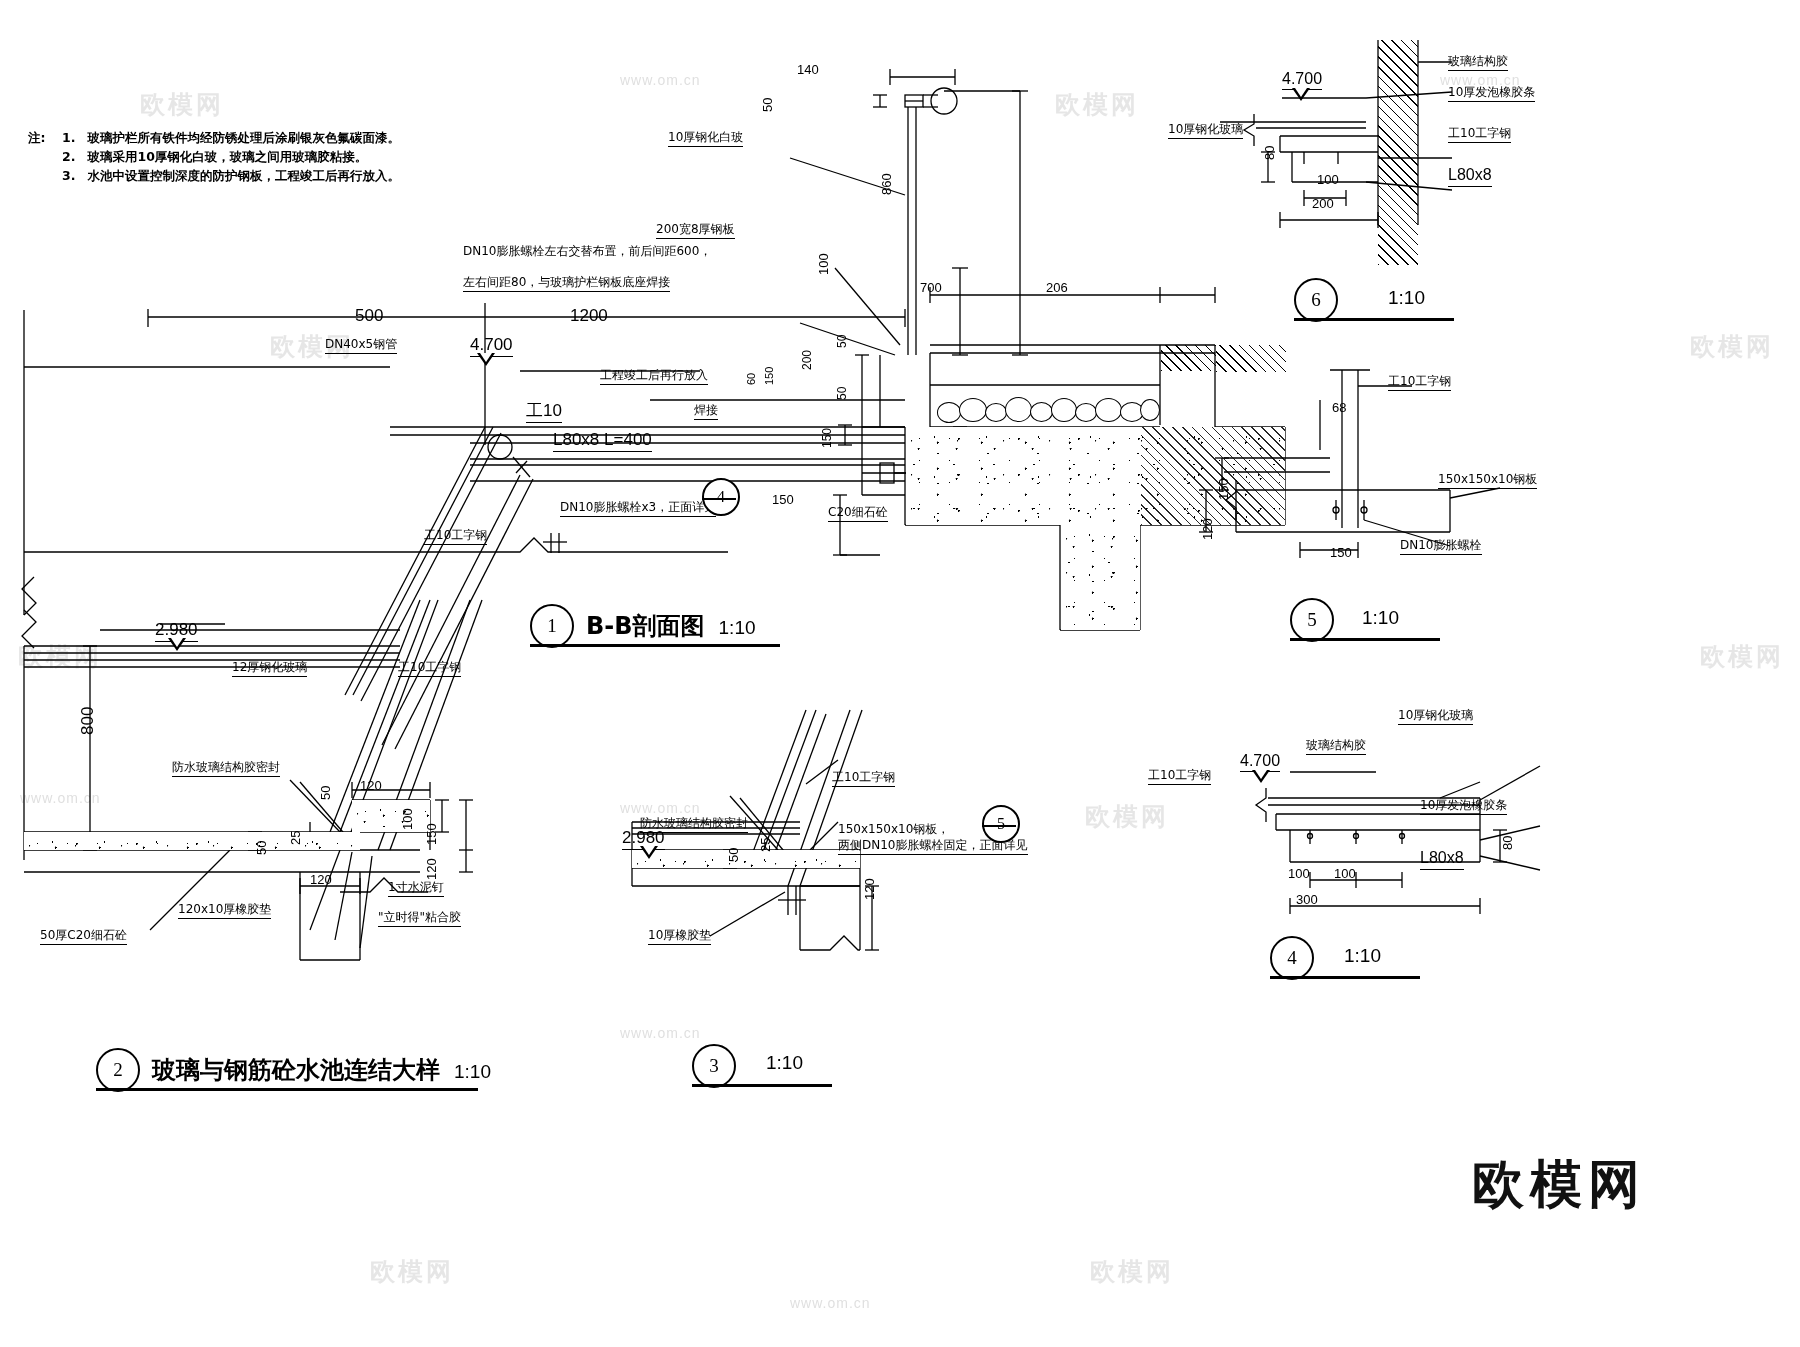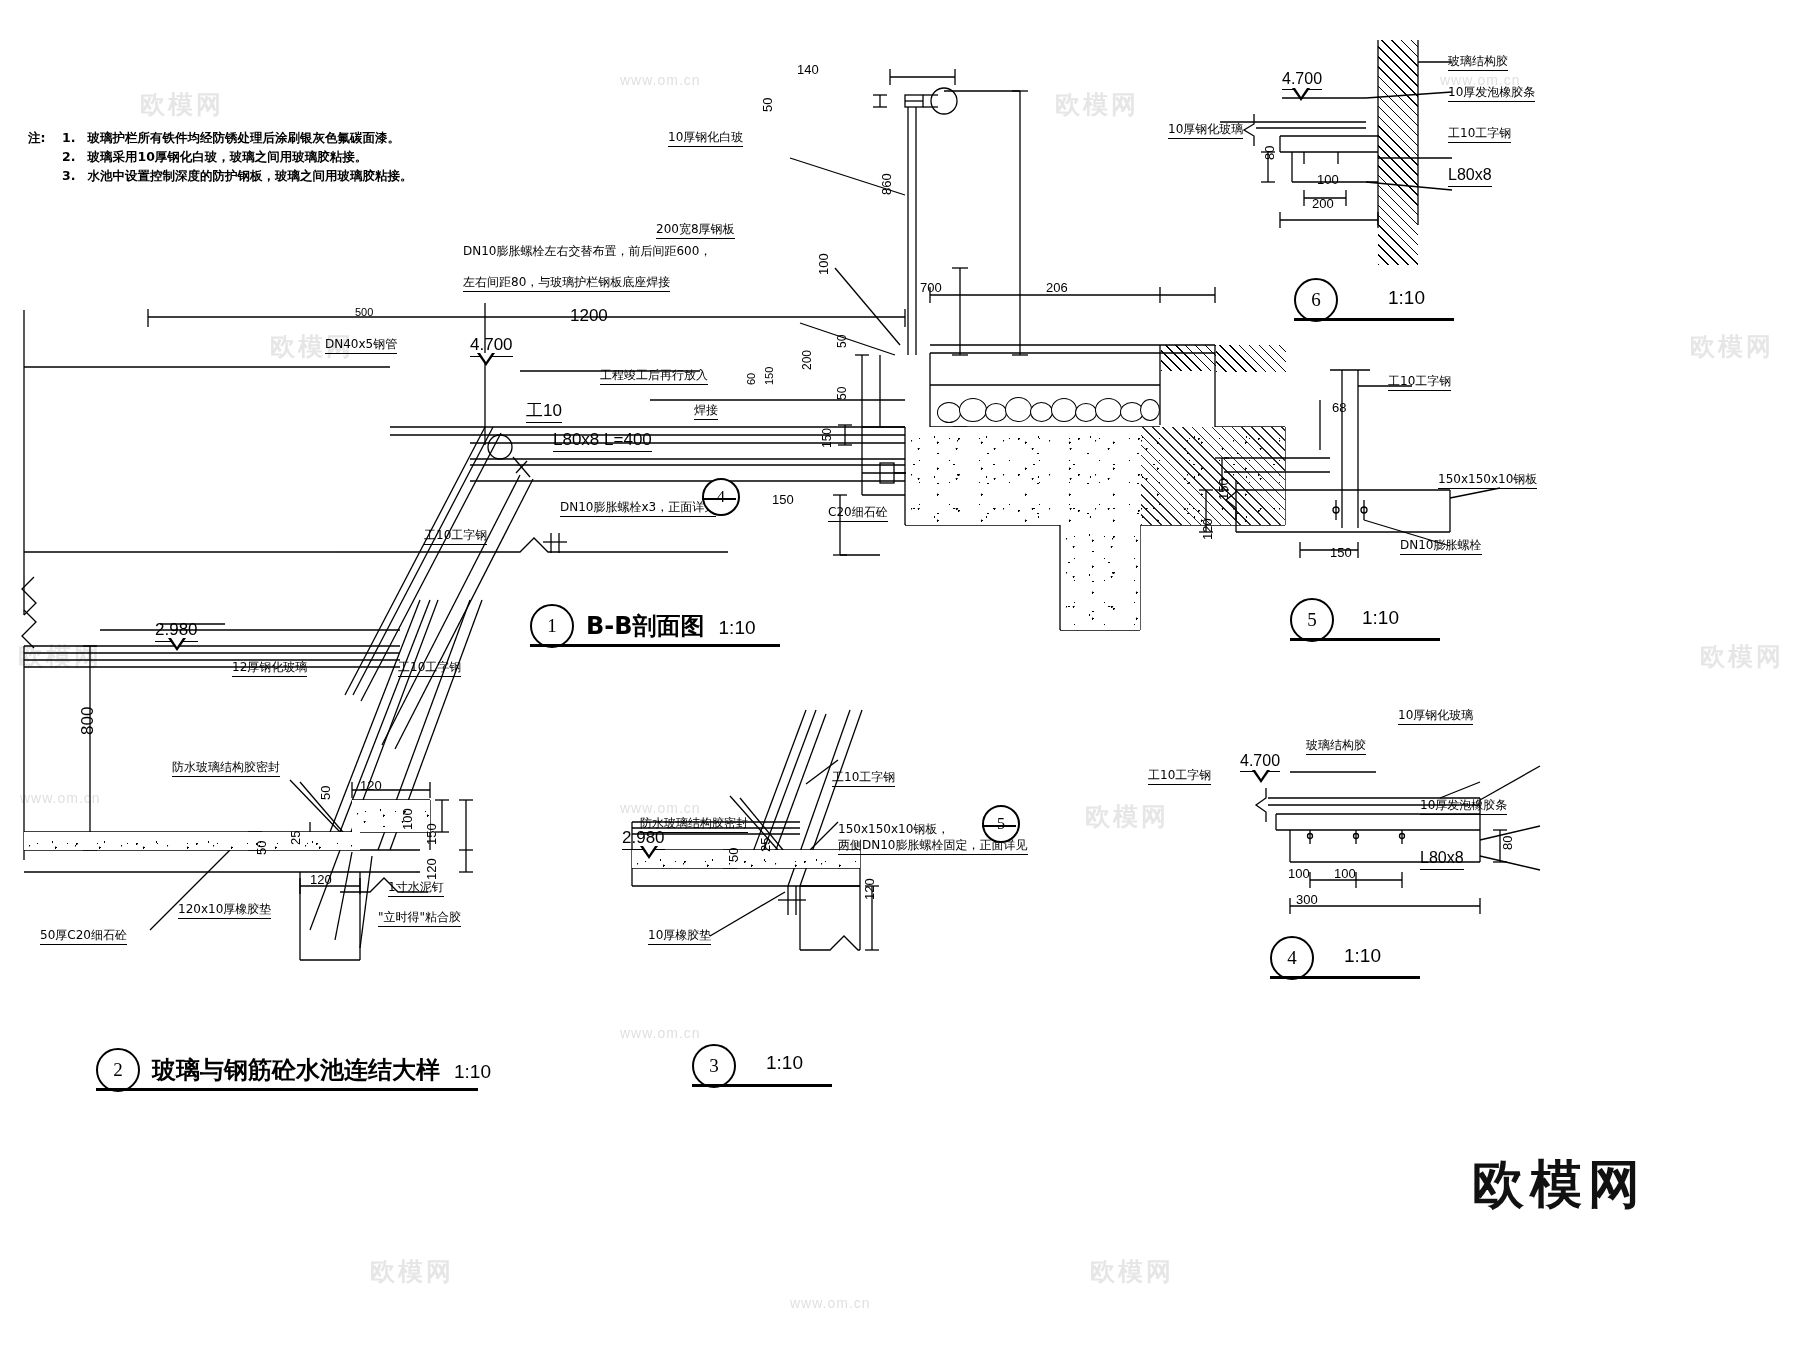--- a/index.html
+++ b/index.html
@@ -79,21 +79,21 @@
         <div style="display:flex;gap:12px;">
           <span>1.</span>
           <span>玻璃护栏所有铁件均经防锈处理后涂刷银灰色氟碳面漆。</span>
         </div>
         <div style="display:flex;gap:12px;">
           <span>2.</span>
           <span>玻璃采用10厚钢化白玻，玻璃之间用玻璃胶粘接。</span>
         </div>
         <div style="display:flex;gap:12px;">
           <span>3.</span>
-          <span>水池中设置控制深度的防护钢板，玻璃之间用玻璃胶粘接。</span>
+          <span>水池中设置控制深度的防护钢板，工程竣工后再行放入。</span>
         </div>
       </div>
     </div>
   </div>
 
   <svg width="1250" height="720" style="left:0;top:55px;">
     <g stroke="#000" fill="none" stroke-width="1.3">
 
       <rect x="905" y="40" width="18" height="12"></rect>
       <line x1="905" y1="46" x2="923" y2="46"></line>
@@ -254,21 +254,21 @@
   <div class="lbl cn ul" style="left:552px;top:500px;margin-left:8px;">DN10膨胀螺栓x3，正面详见</div>
   <div class="bubble sm" style="left:702px;top:478px;">4</div>
   <div class="ln h2" style="left:702px;top:498px;width:34px;"></div>
   <div class="lbl cn ul" style="left:424px;top:528px;">工10工字钢</div>
   <div class="lbl cn ul" style="left:828px;top:505px;">C20细石砼</div>
 
   <div class="dim" style="left:797px;top:62px;text-align:right;">140</div>
   <div class="dimv" style="left:760px;top:112px;">50</div>
   <div class="dimv" style="left:879px;top:195px;">860</div>
   <div class="dimv" style="left:816px;top:275px;">100</div>
-  <div class="dim" style="left:355px;top:306px;font-size:11px;">500</div>
+  <div class="dim" style="left:355px;top:306px;font-size:17px;">500</div>
   <div class="dim" style="left:570px;top:306px;font-size:17px;">1200</div>
   <div class="dim" style="left:920px;top:280px;">700</div>
   <div class="dim" style="left:1046px;top:280px;">206</div>
   <div class="dim ul" style="left:470px;top:335px;font-size:17px;">4.700</div>
   <div class="tri-o" style="left:477px;top:353px;"></div>
   <div class="dimv" style="left:745px;top:385px;font-size:11px;">60</div>
   <div class="dimv" style="left:763px;top:385px;font-size:11px;">150</div>
   <div class="dimv" style="left:800px;top:370px;font-size:12px;">200</div>
   <div class="dimv" style="left:835px;top:348px;font-size:12px;">50</div>
   <div class="dimv" style="left:835px;top:400px;font-size:12px;">50</div>

